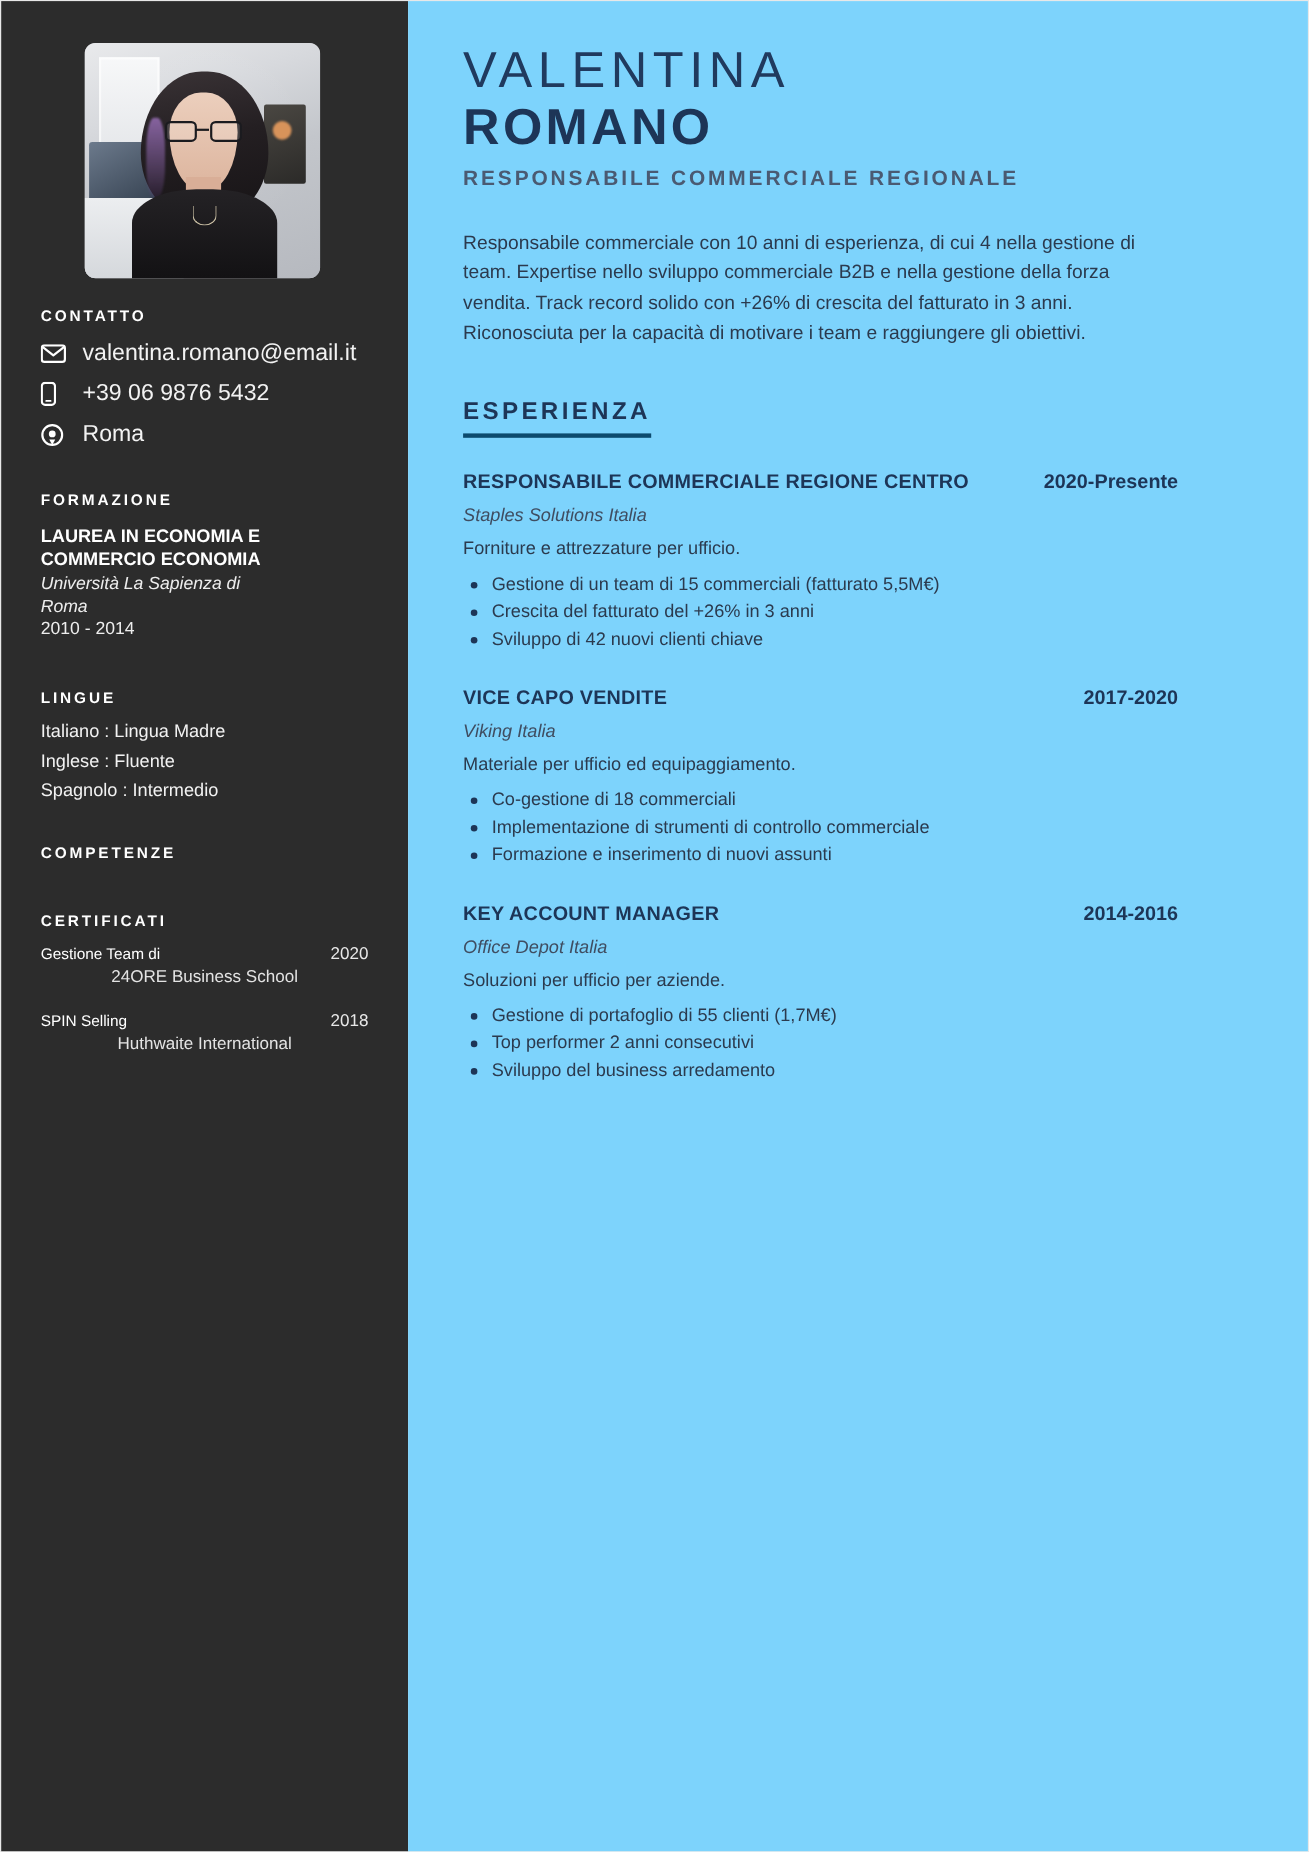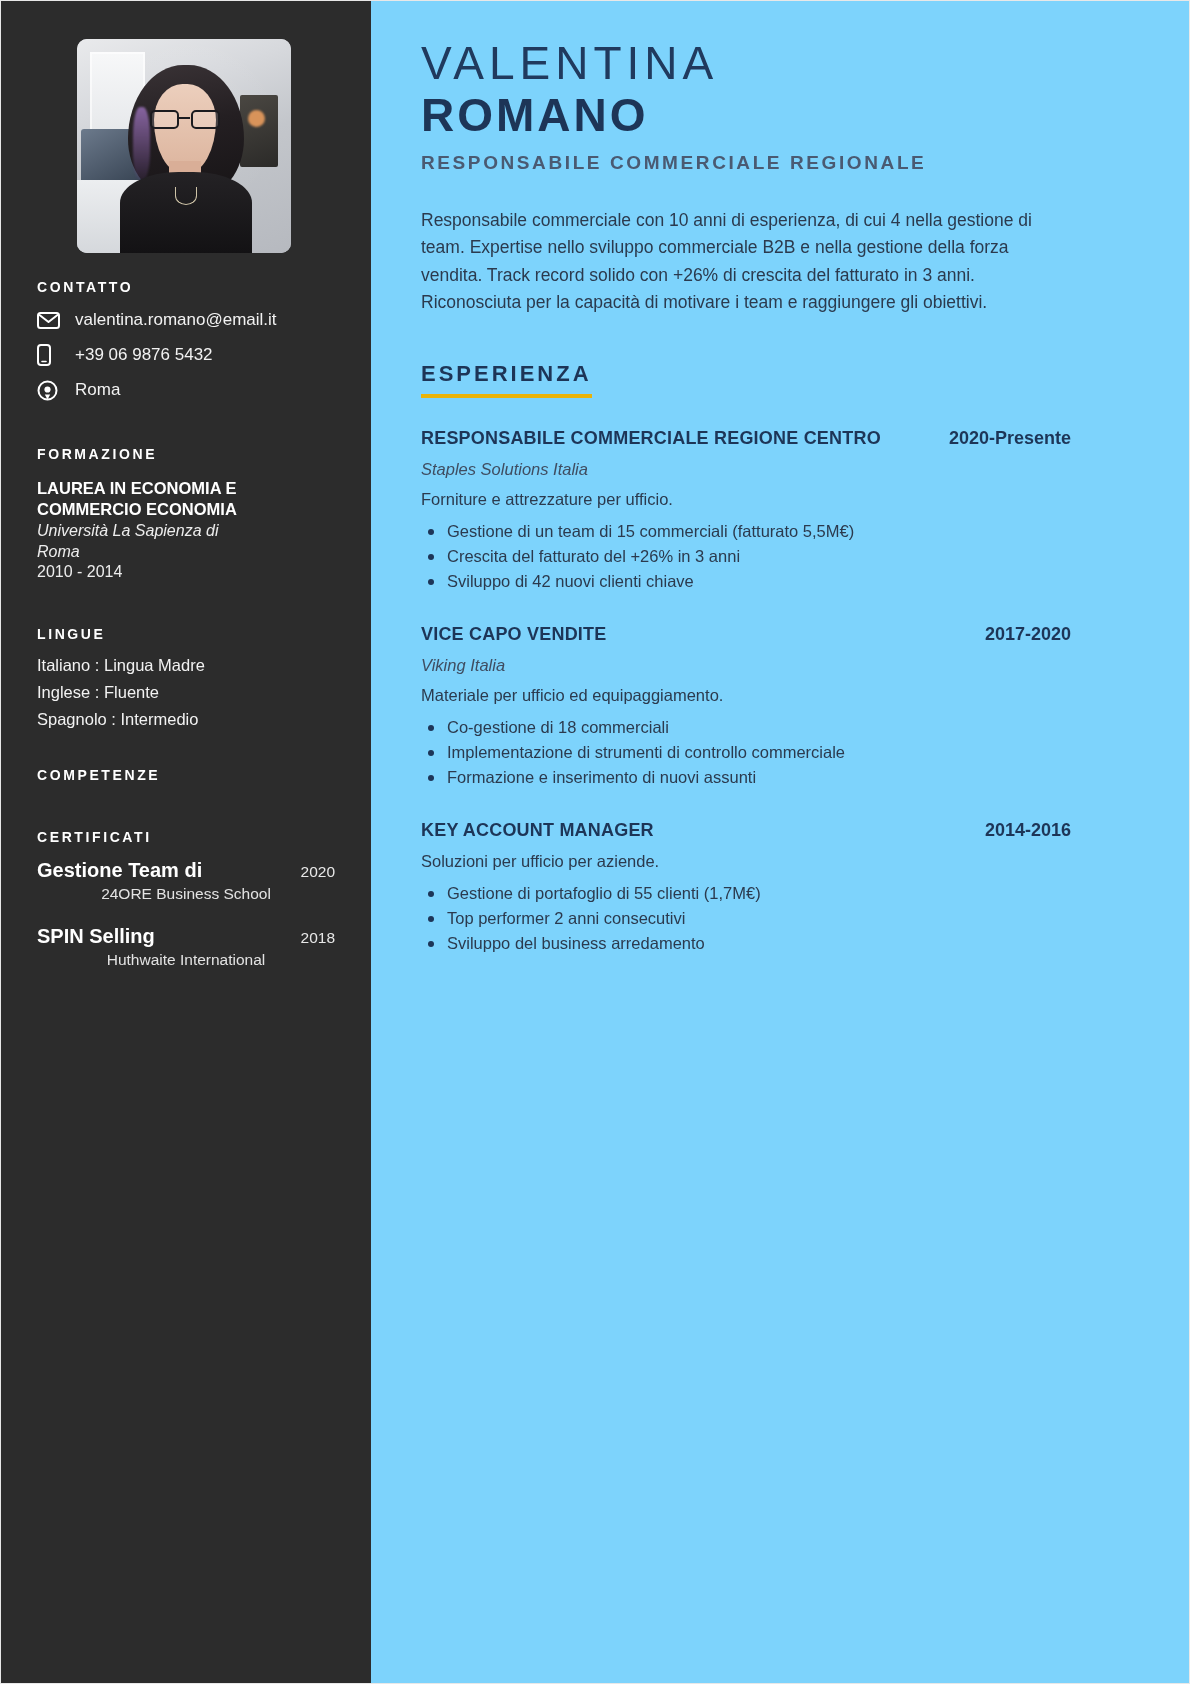--- a/index.html
+++ b/index.html
@@ -126,21 +126,21 @@
     letter-spacing: 2.6px;
     margin: 0 0 14px 36px;
   }
   .side-block { position: absolute; left: 0; width: 370px; }
 
   .contact-row {
     display: flex;
     align-items: center;
     margin: 0 0 13px 36px;
     color: #f2f2f2;
-    font-size: 17px;
+    font-size: 21px;
   }
   .contact-icon {
     width: 26px;
     height: 22px;
     flex: 0 0 26px;
     margin-right: 12px;
     display: flex;
     align-items: center;
     justify-content: flex-start;
   }
@@ -171,22 +171,22 @@
     margin: 0 36px 8px 36px;
   }
   .cert-item { margin: 0 36px 0 36px; }
   .cert-top {
     display: flex;
     justify-content: space-between;
     align-items: baseline;
   }
   .cert-name {
     color: #ffffff;
-    font-size: 20px;
-    font-weight: bold;
+    font-size: 14px;
+    font-weight: normal;
   }
   .cert-year {
     color: #e8e8e8;
     font-size: 15.5px;
   }
   .cert-org {
     color: #e3e3e3;
     font-size: 15.5px;
     margin-top: 3px;
     text-align: center;
@@ -234,21 +234,21 @@
     max-width: 640px;
   }
   .section-title {
     display: inline-block;
     color: #1d3557;
     font-size: 22px;
     font-weight: bold;
     letter-spacing: 3px;
     margin: 45px 0 0 0;
     padding-bottom: 7px;
-    border-bottom: 4px solid #eab308;
+    border-bottom: 4px solid #0c4a6e;
   }
   .exp-item { margin-top: 30px; }
   .exp-head {
     display: flex;
     justify-content: space-between;
     align-items: baseline;
     gap: 14px;
   }
   .exp-role {
     color: #1d3557;
@@ -435,20 +435,21 @@
         <li>Formazione e inserimento di nuovi assunti</li>
       </ul>
     </div>
 
     
     <div class="exp-item">
       <div class="exp-head">
         <span class="exp-role">KEY ACCOUNT MANAGER</span>
         <span class="exp-dates">2014-2016</span>
       </div>
+      <div class="exp-company">Office Depot Italia</div>
       <div class="exp-desc">Soluzioni per ufficio per aziende.</div>
       <ul class="exp-bullets">
         <li>Gestione di portafoglio di 55 clienti (1,7M€)</li>
         <li>Top performer 2 anni consecutivi</li>
         <li>Sviluppo del business arredamento</li>
       </ul>
     </div>
   </main>
 </div>
 

